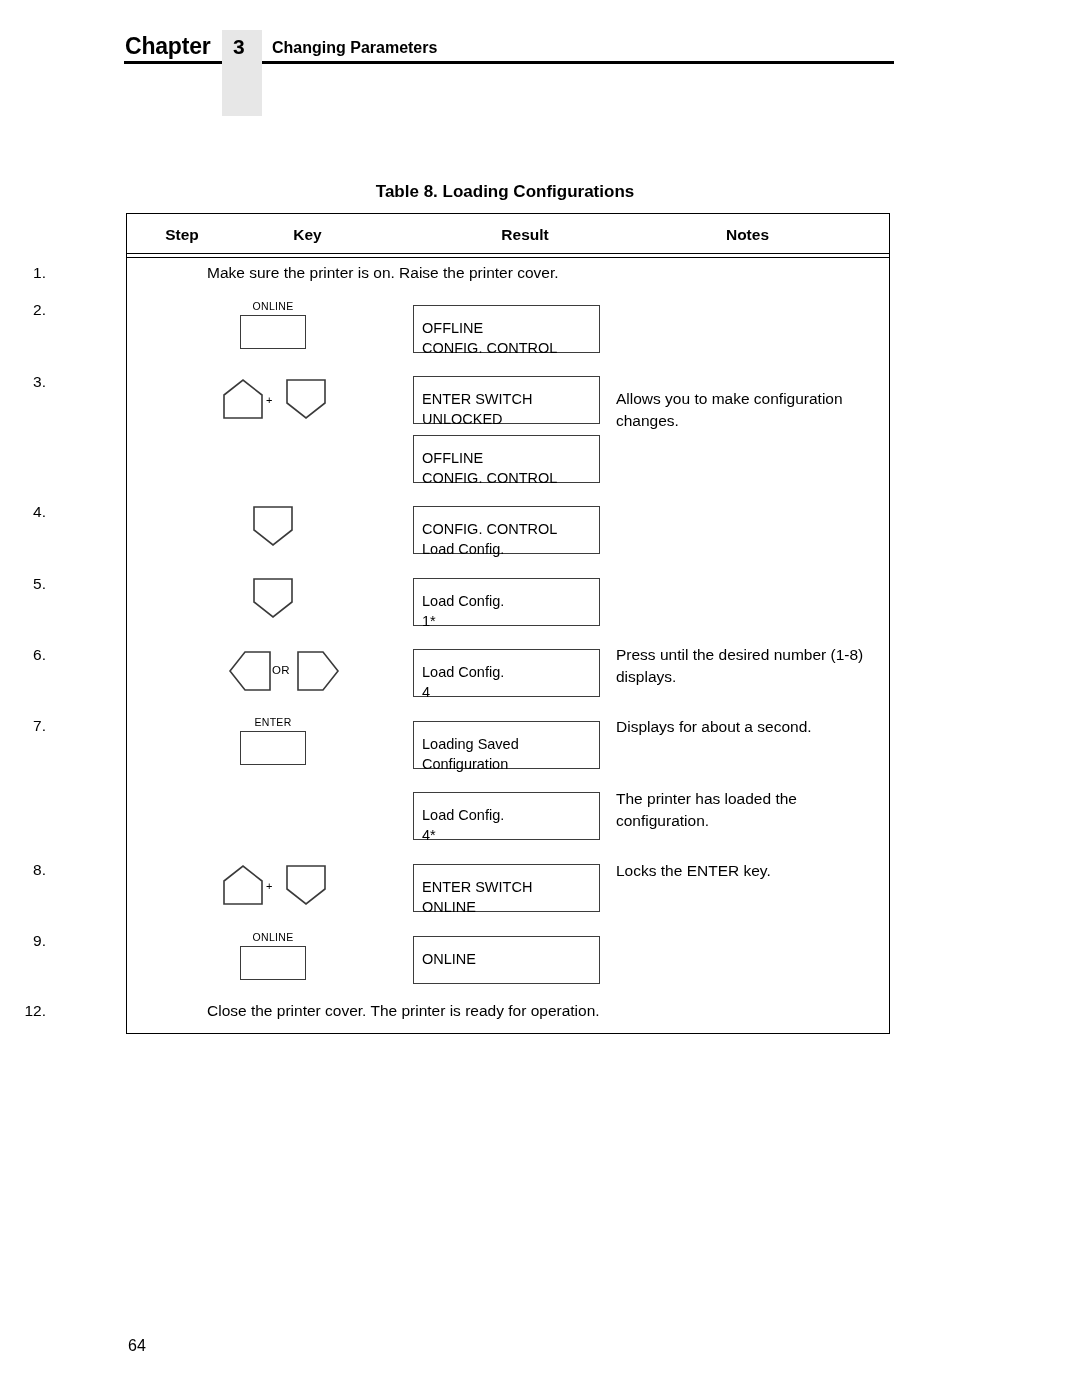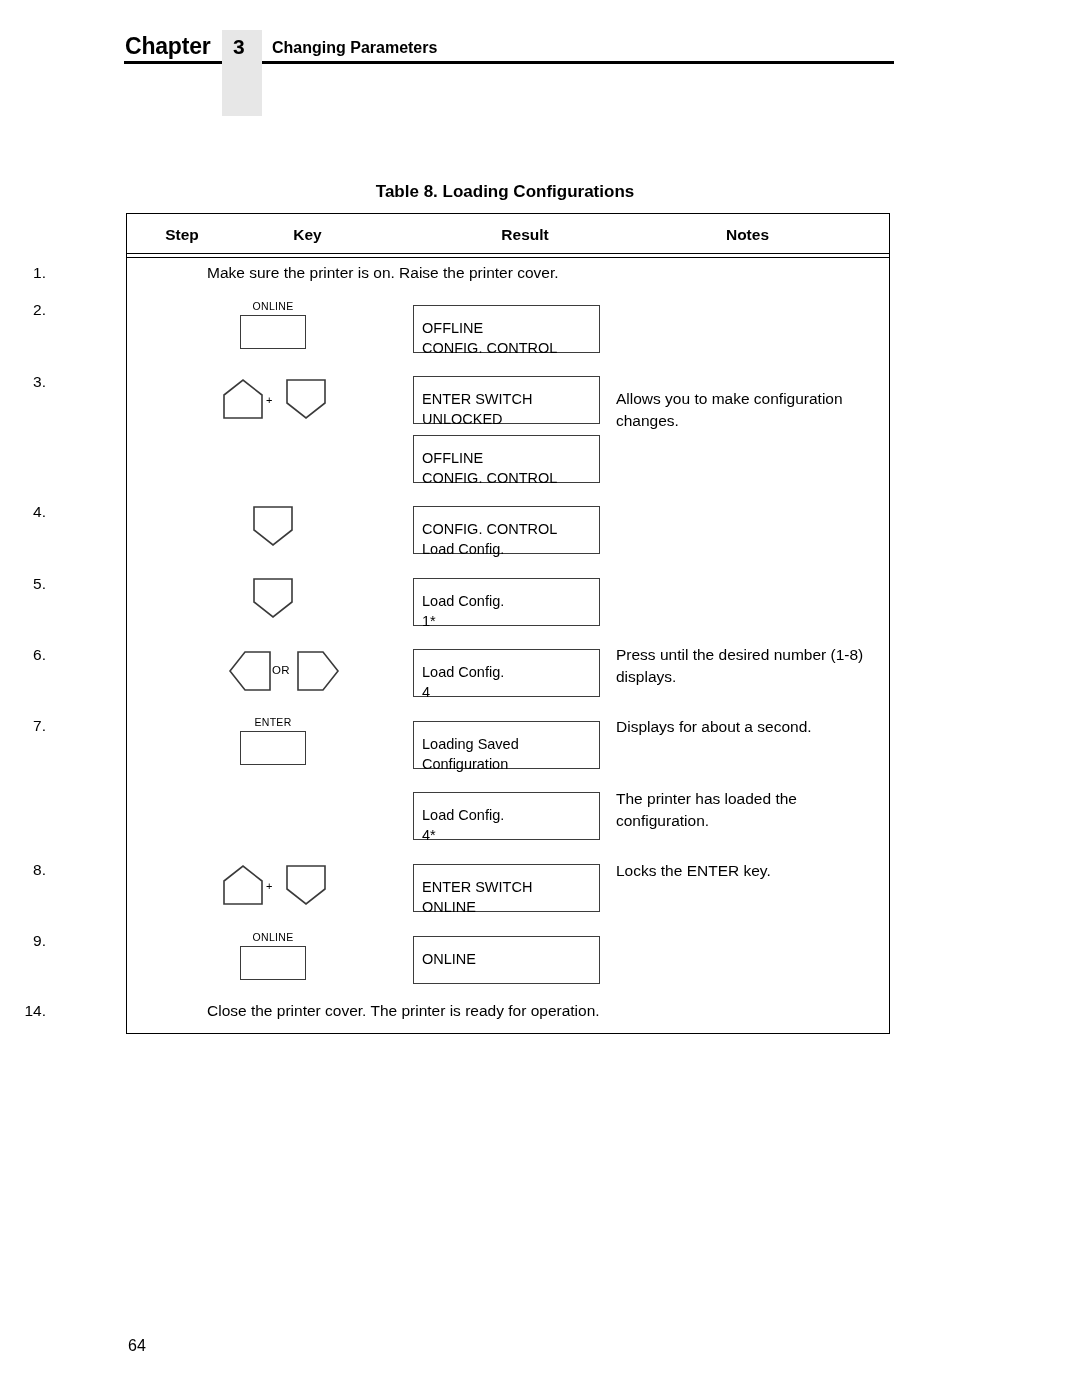--- a/index.html
+++ b/index.html
@@ -302,16 +302,16 @@
 <div class="note-text" style="top:860px;">Locks the ENTER key.</div>
 
 <div class="step-num" style="top:932px;">9.</div>
 <div class="key-label" style="left:236px; top:931px; width:74px;">ONLINE</div>
 <div class="key-rect" style="left:240px; top:946px; width:66px; height:34px;"></div>
 <div class="result-box" style="top:936px; height:48px;">
   <div class="rline">ONLINE</div>
   <div class="rline"></div>
 </div>
 
-<div class="step-num" style="top:1002px;">14.</div>
+<div class="step-num" style="top:1002px;">12.</div>
 <div class="step-fulltext" style="top:1002px;">Close the printer cover. The printer is ready for operation.</div>
 
 <div id="page-number">64</div>
 
 </body></html>

